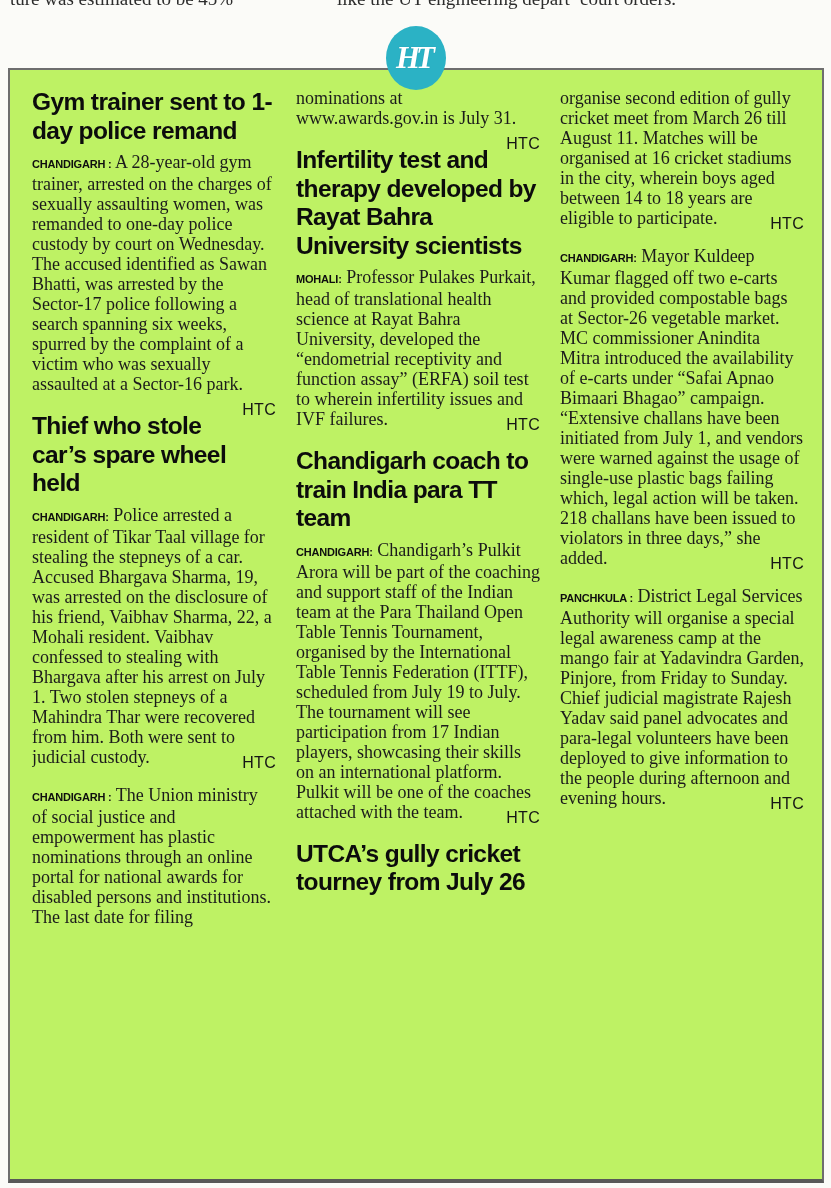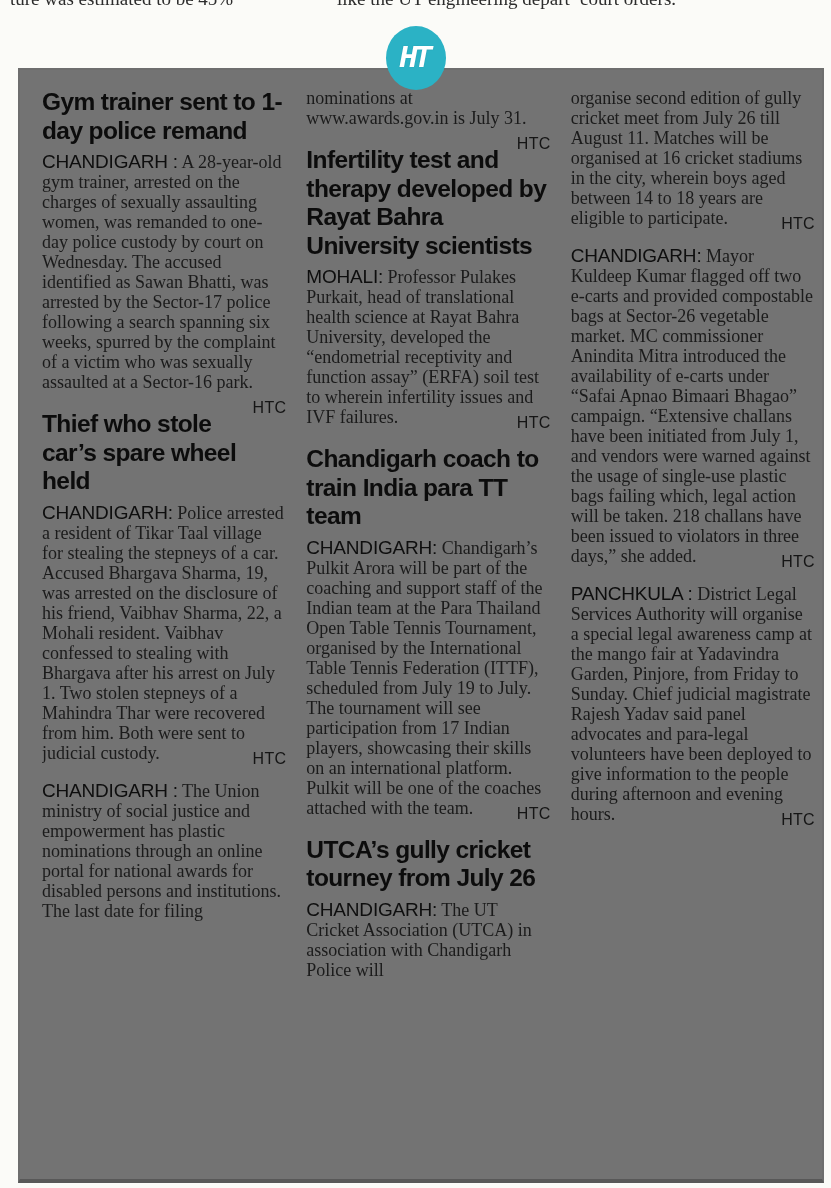--- a/index.html
+++ b/index.html
@@ -9,36 +9,36 @@
   
   .top-strip{position:absolute;left:0;top:0;width:100%;height:14px;overflow:hidden;}
   .top-strip span{position:absolute;top:-12px;font-size:19px;color:#2d2d2d;white-space:nowrap;
                   font-family:"Liberation Serif",serif;}
   .frag-0{left:10px;} .frag-1{left:337px;} .frag-2{left:580px;}
 
   
   .ht-logo{position:absolute;left:50%;top:26px;transform:translateX(-50%);
            width:60px;height:64px;border-radius:50%;background:#2bb2c5;z-index:5;
            display:flex;align-items:center;justify-content:center;}
-  .ht-logo .glyph{font-family:Liberation Mono, monospace;font-weight:bold;font-style:italic;
+  .ht-logo .glyph{font-family:Liberation Serif, serif;font-weight:bold;font-style:italic;
                   font-size:31px;color:#ffffff;letter-spacing:-4px;padding-right:4px;
                   text-shadow:0 0 1px #1a8fa1;}
 
   
   .news-box{position:absolute;left:8px;top:68px;right:7px;bottom:5px;
             border:2px solid #6e6e6e;border-bottom-width:4px;border-bottom-color:#585858;
-            background:#737373;box-sizing:border-box;padding:18px 7px 10px 22px;overflow:hidden;margin-left:10px;}
+            background:#bef264;box-sizing:border-box;padding:18px 18px 10px 22px;overflow:hidden;}
   .cols{display:flex;gap:20px;height:100%;}
   .col{flex:1 1 0;min-width:0;overflow:hidden;}
 
   .story{margin:0 0 18px 0;}
   .headline{margin:0 0 7px 0;font-family:"Liberation Sans",sans-serif;font-weight:700;
             font-size:24.5px;line-height:28.5px;letter-spacing:-0.6px;color:#0c0c0c;}
   .body{margin:0;font-size:18px;line-height:20px;color:#1b1b1b;}
-  .dateline{font-family:"Liberation Sans",sans-serif;font-weight:400;font-size:19px;
+  .dateline{font-family:"Liberation Sans",sans-serif;font-weight:700;font-size:11px;
             color:#0e0e0e;letter-spacing:-0.2px;}
   .htc{float:right;font-family:"Liberation Sans",sans-serif;font-weight:400;font-size:16px;
        color:#151515;padding-top:6px;letter-spacing:0.3px;}
 </style>
 </head>
 <body>
 
 <div class="page">
 
   <div class="top-strip">
@@ -102,31 +102,27 @@
           <h2 class="headline">Chandigarh coach to train India para TT team</h2>
           <p class="body">
             <span class="dateline">CHANDIGARH:</span>
             <span>Chandigarh’s Pulkit Arora will be part of the coaching and support staff of the Indian team at the Para Thailand Open Table Tennis Tournament, organised by the International Table Tennis Federation (ITTF), scheduled from July 19 to July. The tournament will see participation from 17 Indian players, showcasing their skills on an international platform. Pulkit will be one of the coaches attached with the team.</span>
             <span class="htc">HTC</span>
           </p>
         </article>
 
         <article class="story">
           <h2 class="headline">UTCA’s gully cricket tourney from July 26</h2>
-          <p class="body">
-            <span class="dateline">CHANDIGARH:</span>
-            <span>The UT Cricket Association (UTCA) in association with Chandigarh Police will</span>
-          </p>
         </article>
       </div>
 
       <div class="col">
         <article class="story">
           <p class="body">
-            <span>organise second edition of gully cricket meet from July 26 till August 11.  Matches will be organised at 16 cricket stadiums in the city, wherein boys aged between 14 to 18 years are eligible to participate.</span>
+            <span>organise second edition of gully cricket meet from March 26 till August 11.  Matches will be organised at 16 cricket stadiums in the city, wherein boys aged between 14 to 18 years are eligible to participate.</span>
             <span class="htc">HTC</span>
           </p>
         </article>
 
         <article class="story">
           <p class="body">
             <span class="dateline">CHANDIGARH:</span>
             <span>Mayor Kuldeep Kumar flagged off two e-carts and provided compostable bags at Sector-26 vegetable market. MC commissioner Anindita Mitra introduced the availability of e-carts under “Safai Apnao Bimaari Bhagao” campaign. “Extensive challans have been initiated from July 1, and vendors were warned against the usage of single-use plastic bags failing which, legal action will be taken. 218 challans have been issued to violators in three days,” she added.</span>
             <span class="htc">HTC</span>
           </p>

